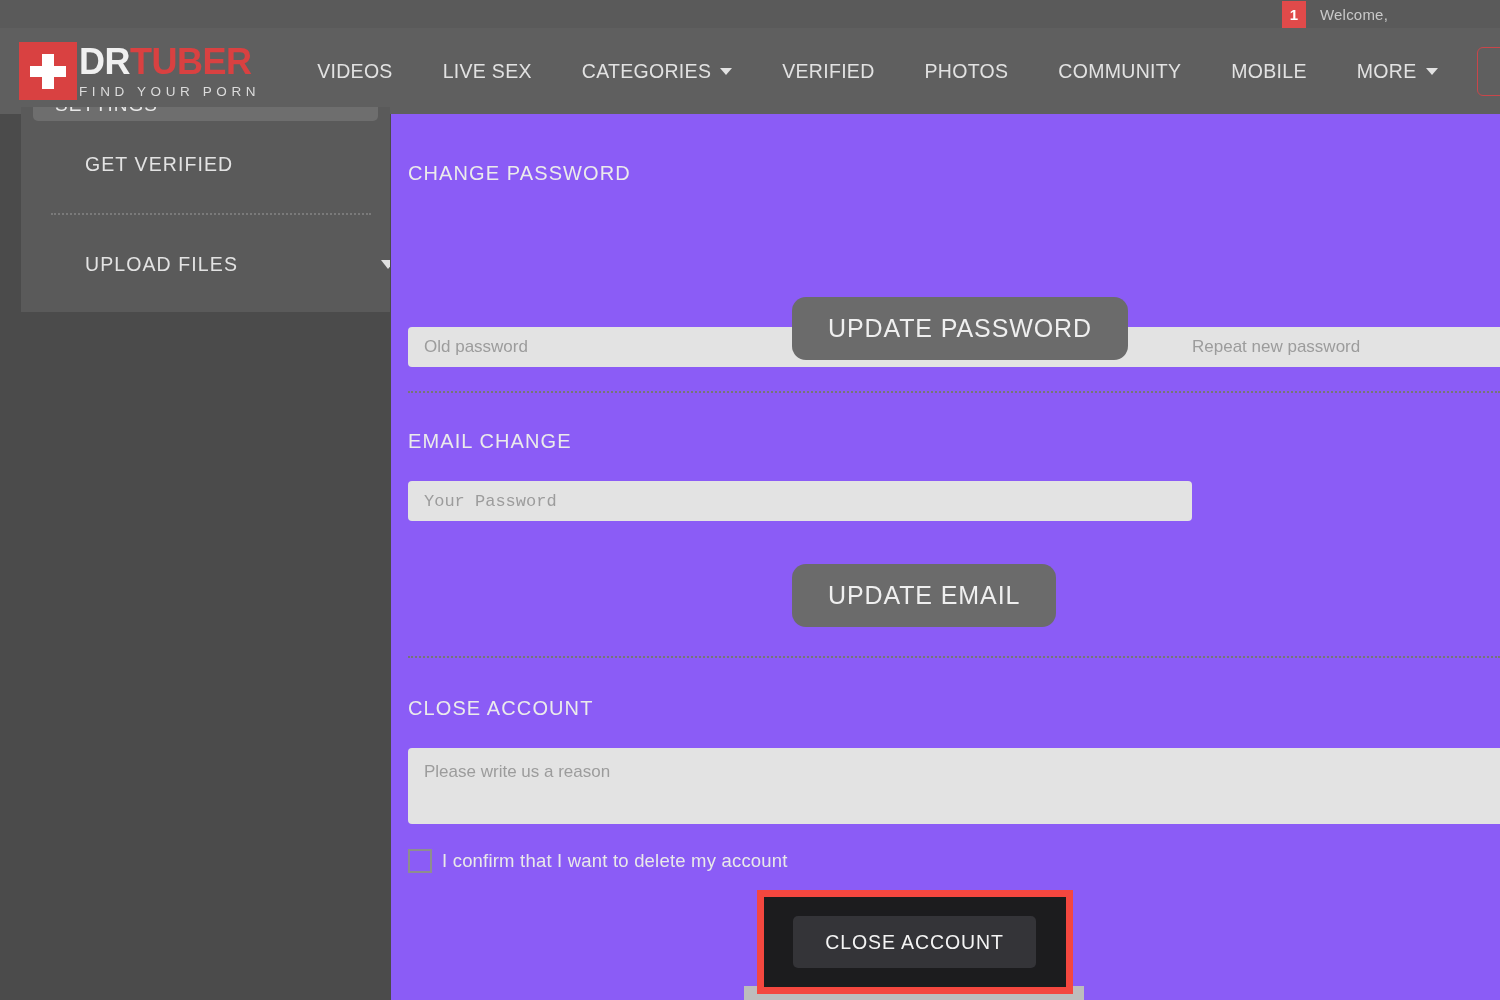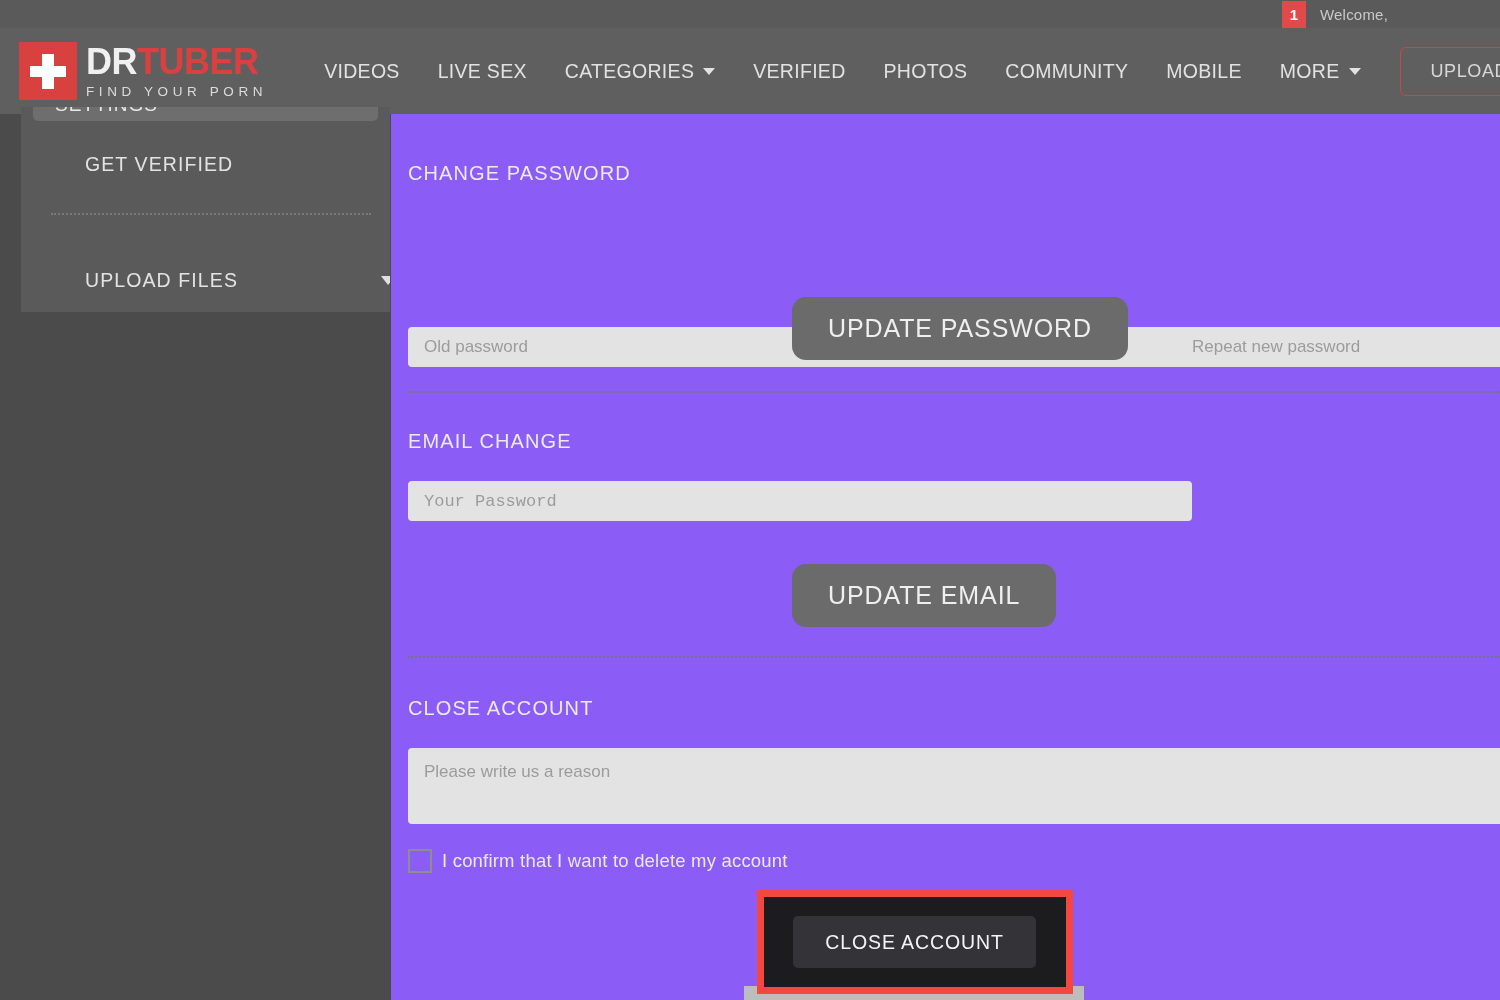--- a/index.html
+++ b/index.html
@@ -88,21 +88,21 @@
     width: 36px; height: 11px;
     background: #ffffff;
   }
   .logo-mark .bar-v {
     position: absolute;
     left: 23px; top: 12px;
     width: 12px; height: 35px;
     background: #ffffff;
   }
   .logo-words {
-    margin-left: 9px;
+    margin-left: 2px;
     line-height: 1;
   }
   .logo-title {
     font-size: 36px;
     font-weight: bold;
     letter-spacing: -0.5px;
     white-space: nowrap;
   }
   .logo-title .dr { color: #f0f0f0; }
   .logo-title .tuber { color: #d94141; }
@@ -110,21 +110,21 @@
     margin-top: 5px;
     font-size: 13.5px;
     color: #dcdcdc;
     letter-spacing: 4.6px;
     white-space: nowrap;
   }
 
   .navlinks {
     display: flex;
     align-items: center;
-    gap: 4px;
+    gap: 16px;
   }
   .navlink {
     color: #e2e2e2;
     font-size: 19.5px;
     letter-spacing: 0.3px;
     padding: 0 17px;
     white-space: nowrap;
     display: flex;
     align-items: center;
     gap: 9px;
@@ -184,21 +184,21 @@
     font-size: 19.5px;
     letter-spacing: 1.1px;
     padding: 0;
     cursor: pointer;
     display: flex;
     align-items: center;
     justify-content: space-between;
     margin-left: 17px;
   }
   .side-item-1 { position: absolute; top: 46px; left: 47px; width: 310px; }
-  .side-item-2 { position: absolute; top: 162px; left: 47px; width: 310px; }
+  .side-item-2 { position: absolute; top: 146px; left: 47px; width: 310px; }
   .side-divider {
     position: absolute;
     top: 106px;
     left: 30px;
     width: 320px;
     border-top: 2px dotted #7a7a7a;
   }
   .side-caret {
     width: 0; height: 0;
     border-left: 7px solid transparent;

